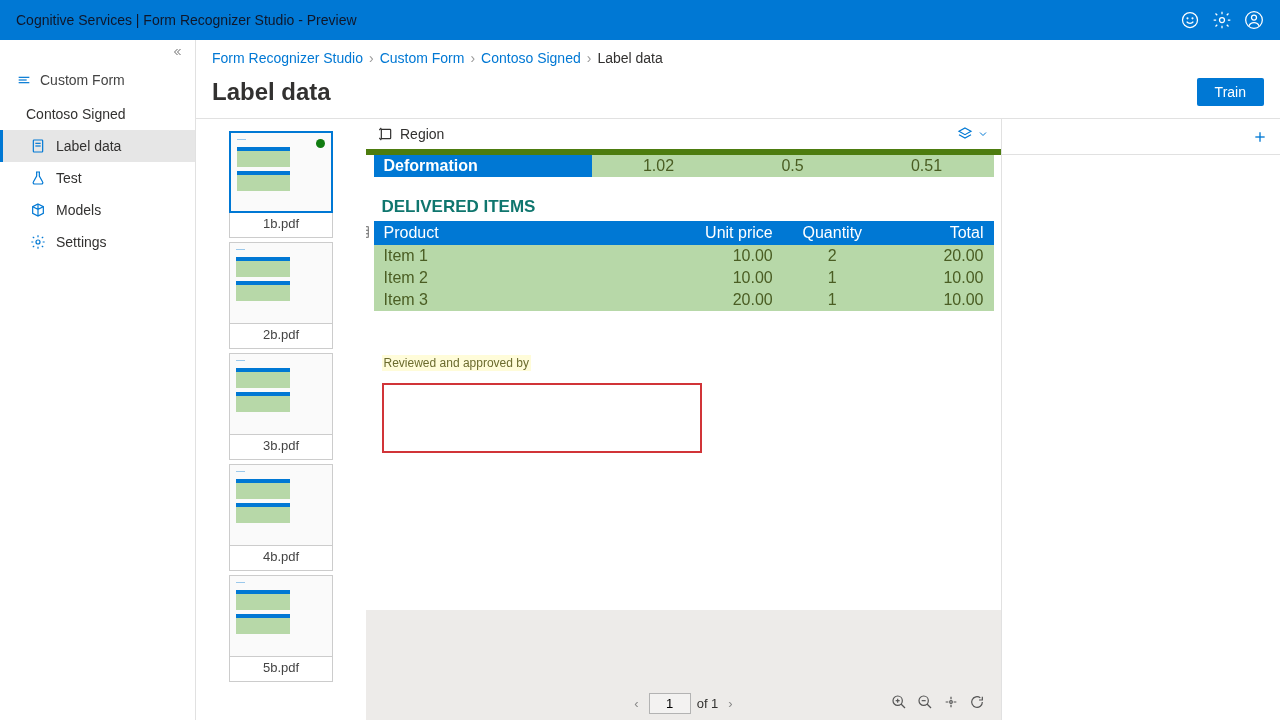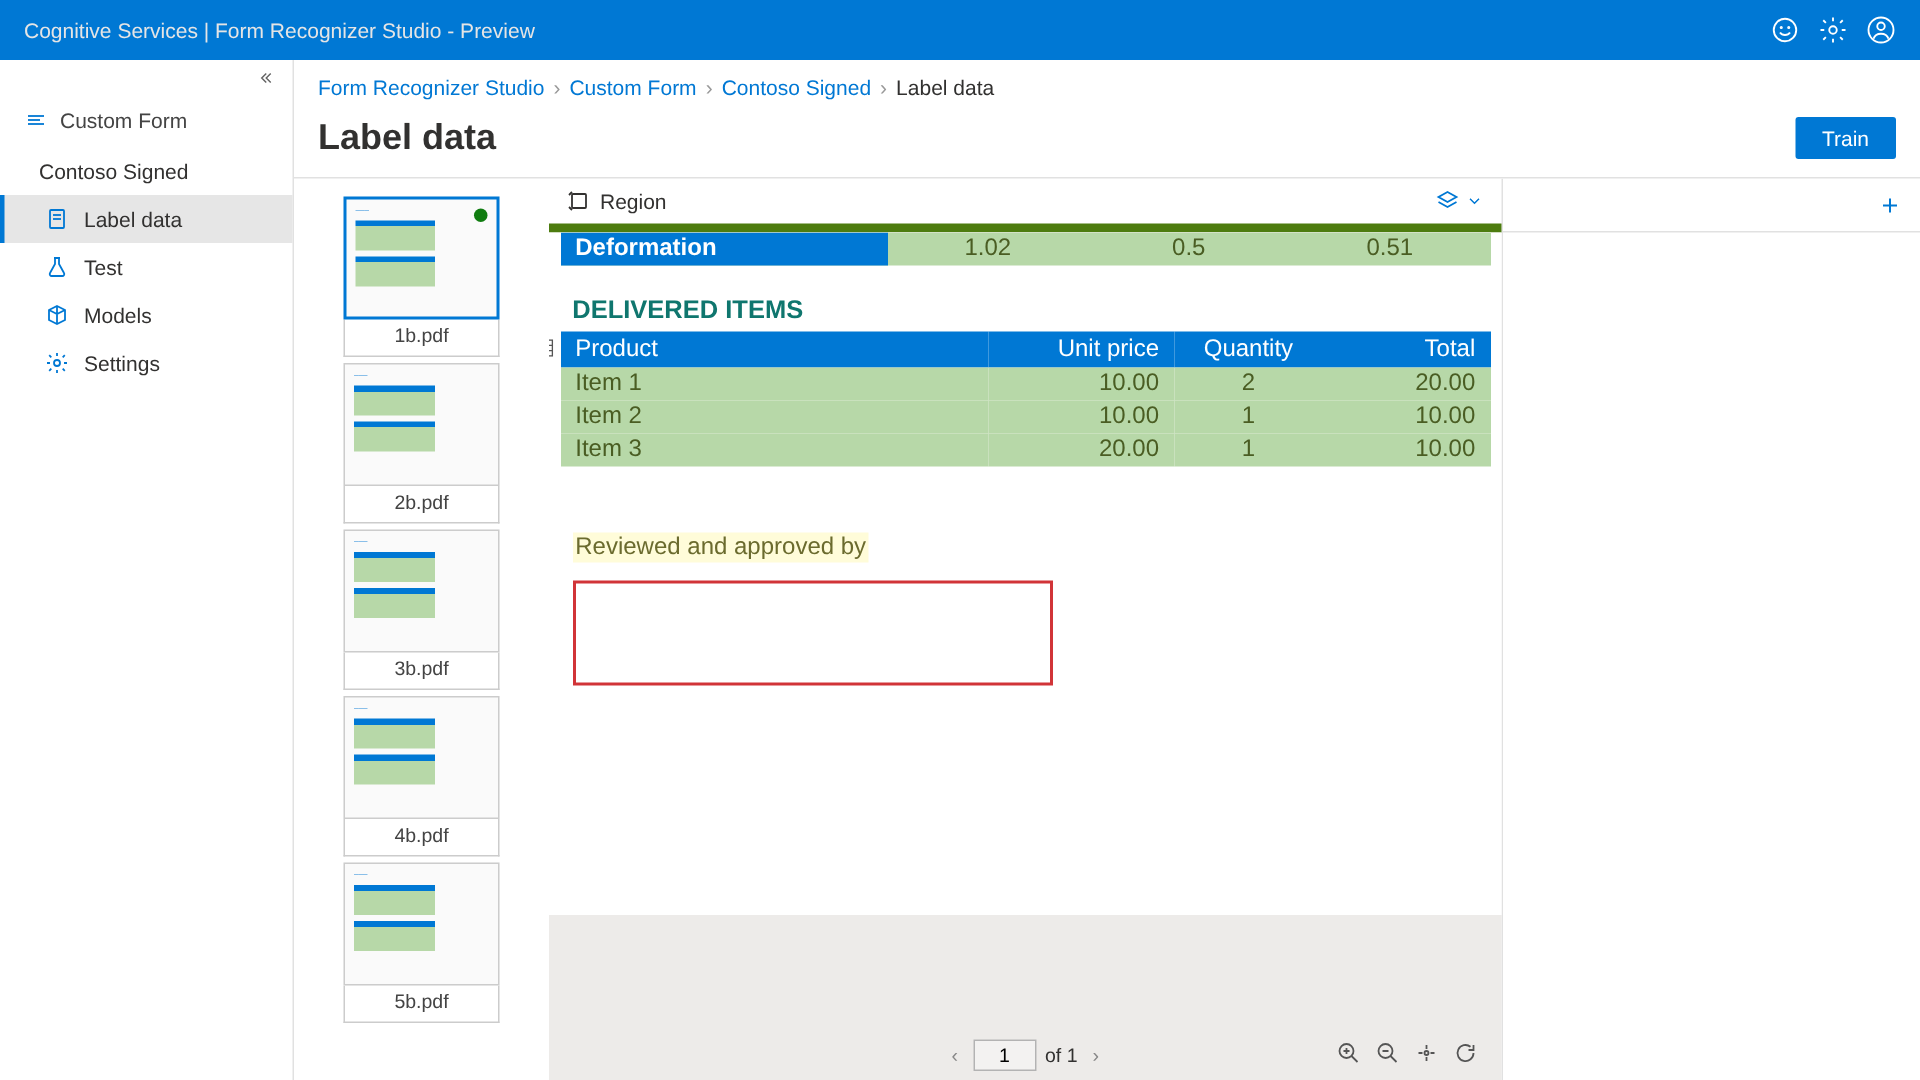--- a/index.html
+++ b/index.html
@@ -1,18 +1,18 @@
 <!DOCTYPE html>
 <html><head>
 <meta charset="utf-8">
 <style>
 * { margin: 0; padding: 0; box-sizing: border-box; font-family: "Segoe UI", -apple-system, sans-serif; }
 body { width: 1280px; height: 720px; overflow: hidden; background: #fff; }
 
-.topbar { height: 40px; background: #0078d4; color: #e5e5e5; display: flex; align-items: center; padding: 0 16px; gap: 12px; }
+.topbar { height: 40px; background: #0078d4; color: #0f172a; display: flex; align-items: center; padding: 0 16px; gap: 12px; }
 .topbar-title { font-size: 14px; flex: 1; }
 .topbar-icon { width: 20px; height: 20px; display: flex; align-items: center; justify-content: center; cursor: pointer; }
 .topbar-icon svg { stroke: #fff; fill: none; }
 
 .main { display: flex; height: 680px; }
 
 .sidebar { width: 196px; border-right: 1px solid #e1e1e1; display: flex; flex-direction: column; }
 .sidebar-collapse { height: 24px; display: flex; justify-content: flex-end; align-items: center; padding-right: 12px; cursor: pointer; color: #666; }
 .sidebar-top { padding: 8px 16px; display: flex; align-items: center; gap: 8px; color: #444; font-size: 14px; cursor: pointer; }
 .sidebar-project { padding: 10px 20px 8px 26px; font-size: 14px; color: #323130; }
@@ -59,21 +59,21 @@
 .section-title { font-weight: 700; color: #0f766e; font-size: 17px; padding: 20px 8px 4px; }
 .d-table { width: 100%; border-collapse: collapse; font-size: 16px; position: relative; }
 .d-table thead th { background: #0078d4; color: #fff; text-align: left; padding: 3px 10px; font-weight: 400; }
 .d-table thead th.num { text-align: right; }
 .d-table thead th.ctr { text-align: center; }
 .d-table tbody td { background: #b7d8a8; color: #4a5d23; padding: 2px 10px; }
 .d-table tbody td.num { text-align: right; }
 .d-table tbody td.ctr { text-align: center; }
 .table-icon { position: absolute; left: -18px; top: 4px; width: 14px; height: 14px; }
 
-.review-label { background: #fffcd9; color: #6b6b2e; font-size: 16px; display: inline-block; padding: 1px 2px; margin: 44px 0 0 8px; }
+.review-label { background: #fffcd9; color: #6b6b2e; font-size: 12px; display: inline-block; padding: 1px 2px; margin: 44px 0 0 8px; }
 .sig-box { width: 320px; height: 70px; border: 2.5px solid #d13438; margin: 12px 0 0 8px; }
 
 .doc-footer { height: 110px; background: #edebe9; display: flex; flex-direction: column; }
 .pager { height: 30px; display: flex; justify-content: center; align-items: center; gap: 6px; font-size: 13px; color: #323130; margin-top: auto; padding-bottom: 4px; position: relative; width: 100%; }
 .pager input { width: 42px; text-align: center; border: 1px solid #b3b3b3; padding: 2px 0; font-size: 13px; background: #f3f2f1; }
 .pager .nav { color: #888; cursor: pointer; padding: 0 4px; }
 .pager .tools { position: absolute; right: 16px; display: flex; gap: 10px; color: #555; }
 .pager .tools span { cursor: pointer; }
 
 .right-panel { width: 278px; display: flex; flex-direction: column; }

